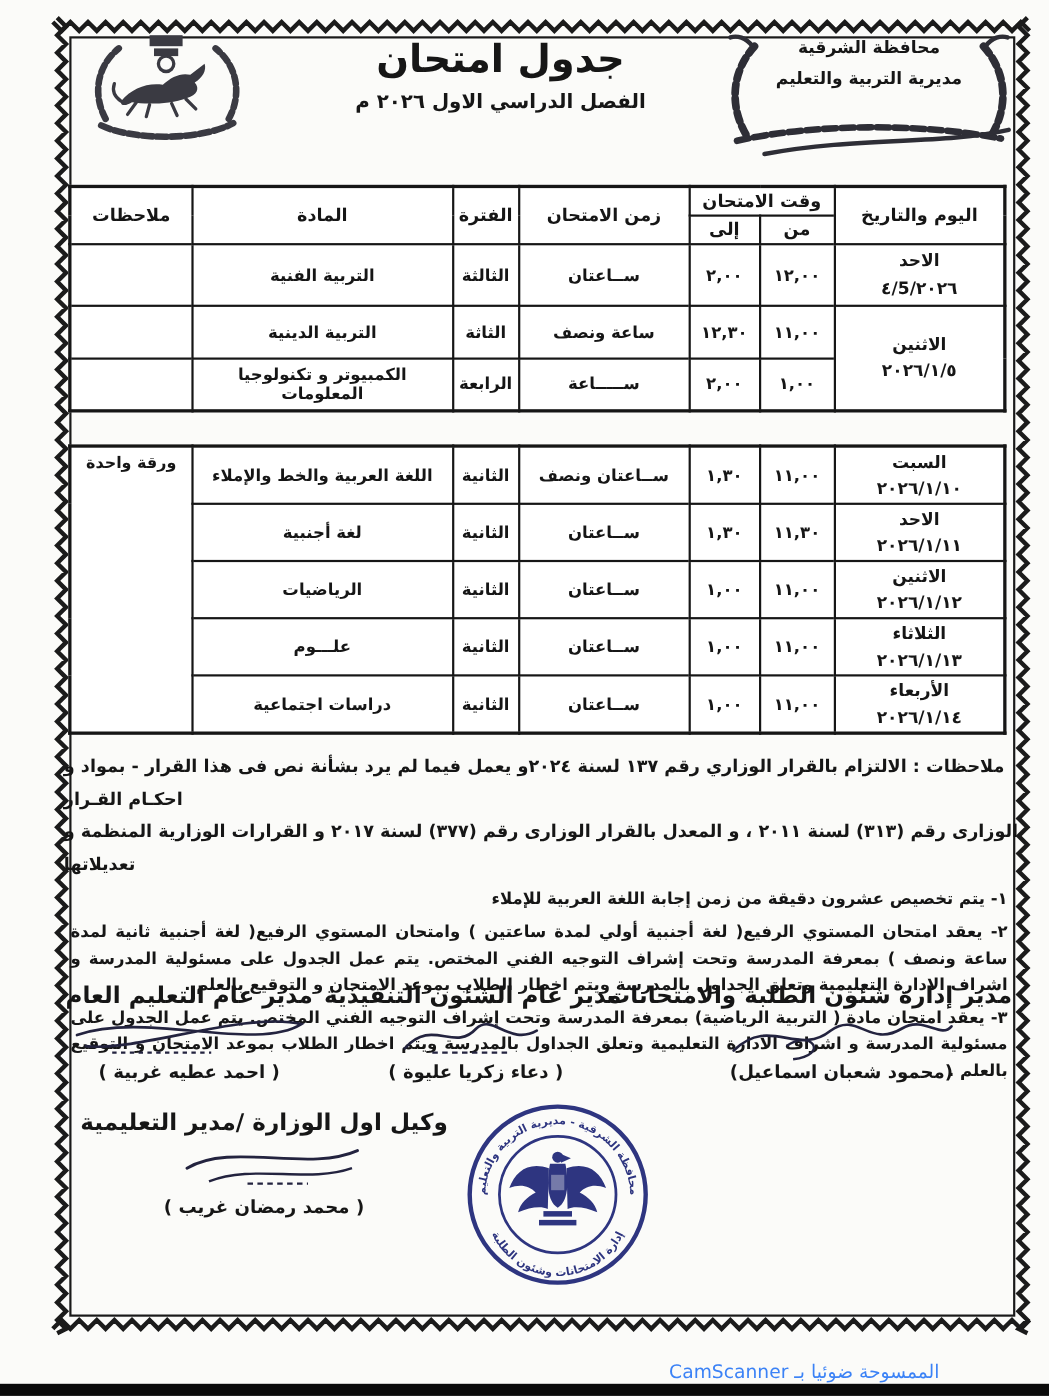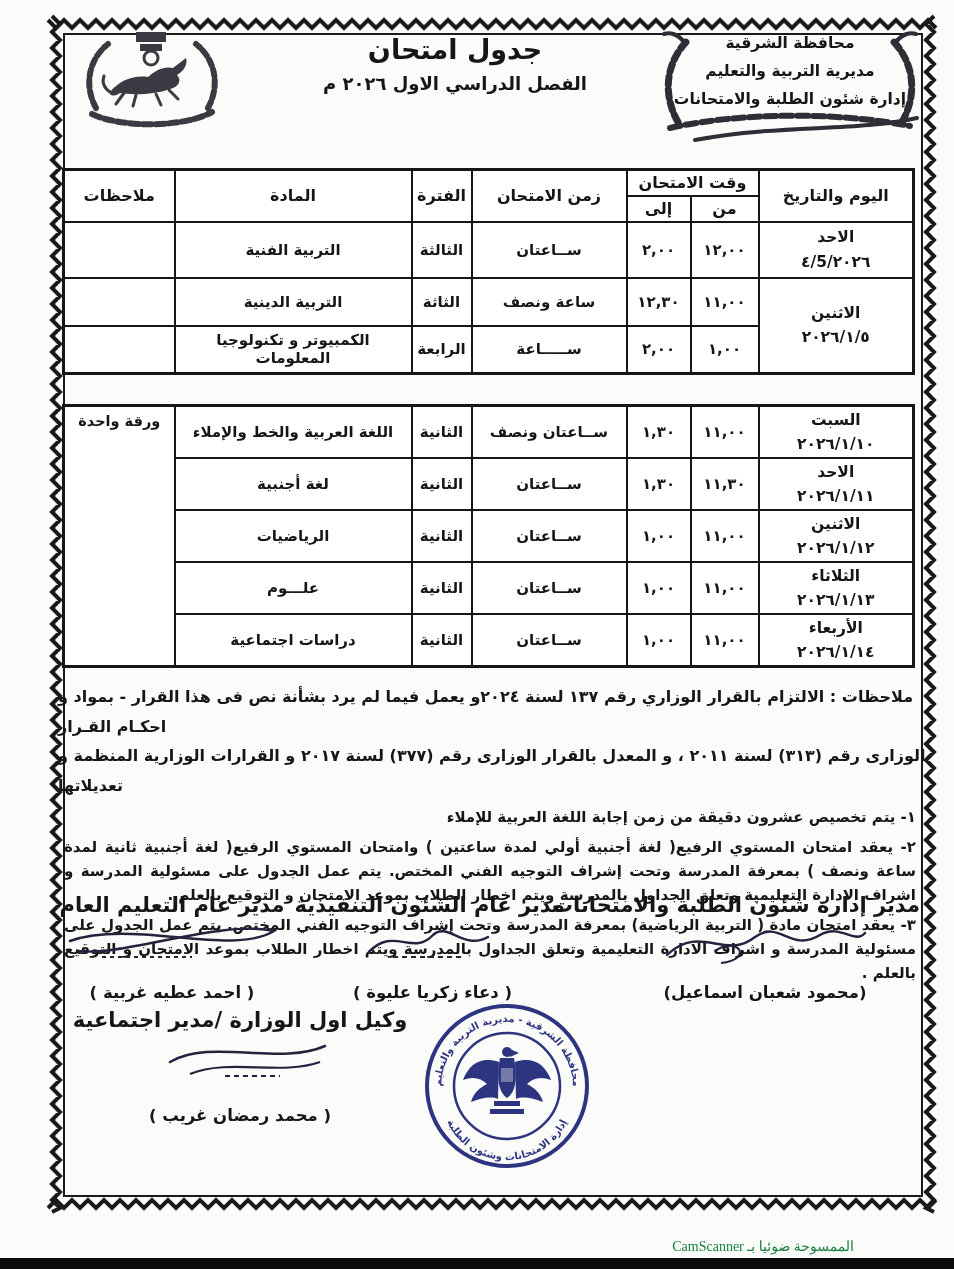--- a/index.html
+++ b/index.html
@@ -7,21 +7,21 @@
   .page {
     position:relative; width:954px; height:1269px; margin:0 auto;
     background:#fbfbf9; overflow:hidden;
     font-family:"DejaVu Sans", sans-serif; color:#161616; font-weight:bold;
   }
   .abs { position:absolute; }
   #zigzag { position:absolute; left:44px; top:12px; }
 
   
   .titles { left:215px; top:34px; width:480px; text-align:center; direction:rtl; }
-  .title-1 { font-size:27px; letter-spacing:1px; }
+  .title-1 { font-size:35px; letter-spacing:1px; }
   .title-2 { font-size:18px; margin-top:8px; }
   .title-3 { font-size:25px; margin-top:16px; white-space:nowrap; }
 
   .org-block { left:640px; top:22px; width:300px; height:140px; }
   .org-text { position:absolute; left:30px; top:8px; width:240px; text-align:center; direction:rtl; }
   .org-text div { font-size:15.5px; line-height:1.8; }
 
   .gov-logo { left:76px; top:30px; }
 
   
@@ -40,27 +40,27 @@
   
   .notes { left:58px; top:682px; width:872px; direction:rtl; }
   .n-intro { font-size:16px; line-height:1.85; text-align:left; }
   .n-under { text-underline-offset:4px; }
   .n-item { font-size:15px; line-height:1.62; text-align:justify; margin-top:5px; padding:0 14px 0 6px; }
   .n-item-first { text-align:right; }
 
   
   .sig-col { position:absolute; text-align:center; direction:rtl; }
   .sig-title { font-size:21px; white-space:nowrap; }
-  .sig-name { font-size:16.5px; white-space:nowrap; margin-top:18px; }
+  .sig-name { font-size:16.5px; white-space:nowrap; margin-top:0; }
   .sig-scribble { display:block; margin:0 auto; }
 
   .stamp-wrap { left:415px; top:992px; }
 
-  .watermark { right:100px; top:1238px; direction:rtl; color:#15803d;
-    font-size:14px; font-weight:normal;font-family:Liberation Serif, serif; }
+  .watermark { right:100px; top:1238px; direction:rtl; color:#3b82f6;
+    font-size:17px; font-weight:normal; }
   .bottom-bar { left:0; top:1258px; width:954px; height:11px; background:#0b0b0b; }
 </style>
 </head>
 <body>
 
 <div class="page">
 
   <svg id="zigzag" width="898" height="1204" viewBox="0 0 898 1204">
     <rect x="20" y="22" width="858" height="1162" fill="none" stroke="#1a1a1a" stroke-width="2"></rect>
   <polyline points="4.0,8.0 12.0,16.0 20.0,8.0 28.0,16.0 36.0,8.0 44.0,16.0 52.0,8.0 60.0,16.0 68.0,8.0 76.0,16.0 84.0,8.0 92.0,16.0 100.0,8.0 108.0,16.0 116.0,8.0 124.0,16.0 132.0,8.0 140.0,16.0 148.0,8.0 156.0,16.0 164.0,8.0 172.0,16.0 180.0,8.0 188.0,16.0 196.0,8.0 204.0,16.0 212.0,8.0 220.0,16.0 228.0,8.0 236.0,16.0 244.0,8.0 252.0,16.0 260.0,8.0 268.0,16.0 276.0,8.0 284.0,16.0 292.0,8.0 300.0,16.0 308.0,8.0 316.0,16.0 324.0,8.0 332.0,16.0 340.0,8.0 348.0,16.0 356.0,8.0 364.0,16.0 372.0,8.0 380.0,16.0 388.0,8.0 396.0,16.0 404.0,8.0 412.0,16.0 420.0,8.0 428.0,16.0 436.0,8.0 444.0,16.0 452.0,8.0 460.0,16.0 468.0,8.0 476.0,16.0 484.0,8.0 492.0,16.0 500.0,8.0 508.0,16.0 516.0,8.0 524.0,16.0 532.0,8.0 540.0,16.0 548.0,8.0 556.0,16.0 564.0,8.0 572.0,16.0 580.0,8.0 588.0,16.0 596.0,8.0 604.0,16.0 612.0,8.0 620.0,16.0 628.0,8.0 636.0,16.0 644.0,8.0 652.0,16.0 660.0,8.0 668.0,16.0 676.0,8.0 684.0,16.0 692.0,8.0 700.0,16.0 708.0,8.0 716.0,16.0 724.0,8.0 732.0,16.0 740.0,8.0 748.0,16.0 756.0,8.0 764.0,16.0 772.0,8.0 780.0,16.0 788.0,8.0 796.0,16.0 804.0,8.0 812.0,16.0 820.0,8.0 828.0,16.0 836.0,8.0 844.0,16.0 852.0,8.0 860.0,16.0 868.0,8.0 876.0,16.0 884.0,8.0 892.0,16.0" fill="none" stroke="#1b1b1b" stroke-width="4"></polyline>
@@ -102,21 +102,20 @@
         <path d="M262,100 C278,72 274,40 252,18" stroke-width="7" stroke-dasharray="8 5"></path>
         <path d="M30,106 C100,90 200,90 270,104" stroke-width="6" stroke-dasharray="11 5"></path>
         <path d="M55,118 C140,102 215,110 277,96" stroke-width="4"></path>
         <path d="M44,20 c-6,-8 -14,-10 -20,-8" stroke-width="4"></path>
         <path d="M256,20 c6,-8 14,-10 20,-8" stroke-width="4"></path>
       </g>
     </svg>
     <div class="org-text">
       <div>محافظة الشرقية</div>
       <div>مديرية التربية والتعليم</div>
-      <div>إدارة شئون الطلبة والامتحانات</div>
     </div>
   </div>
 
   <table class="sched" style="left:62px; top:168px; width:850px;">
     <colgroup>
       <col style="width:155px">
         <col style="width:68px">
         <col style="width:64px">
       <col style="width:155px">
         <col style="width:60px">
@@ -270,21 +269,21 @@
   <div class="sig-col" style="left:52px; top:893px; width:240px;">
     <div class="sig-title">مدير عام التعليم العام</div>
     <svg class="sig-scribble" width="220" height="48" viewBox="0 0 220 48">
       <path d="M8,24 C70,2 170,40 212,14 C160,2 60,40 16,34" fill="none" stroke="#23233f" stroke-width="2.4" stroke-linecap="round"></path>
       <path d="M40,40 h90" stroke="#23233f" stroke-width="2" stroke-dasharray="4 4"></path>
     </svg>
     <div class="sig-name">( احمد عطيه غربية )</div>
   </div>
 
   <div class="sig-col" style="left:70px; top:1008px; width:340px;">
-    <div class="sig-title">وكيل اول الوزارة /مدير اجتماعية</div>
+    <div class="sig-title">وكيل اول الوزارة /مدير التعليمية</div>
     <svg class="sig-scribble" width="220" height="56" viewBox="0 0 220 56">
       <path d="M40,30 C80,6 150,34 195,14" fill="none" stroke="#23233f" stroke-width="2.6" stroke-linecap="round"></path>
       <path d="M60,42 C100,26 150,44 190,30" fill="none" stroke="#23233f" stroke-width="2.2"></path>
       <path d="M95,44 h55" stroke="#23233f" stroke-width="2" stroke-dasharray="5 4"></path>
     </svg>
     <div class="sig-name">( محمد رمضان غريب )</div>
   </div>
 
   <svg class="abs stamp-wrap" width="184" height="184" viewBox="0 0 184 184" style="opacity:.92">
     <defs>

